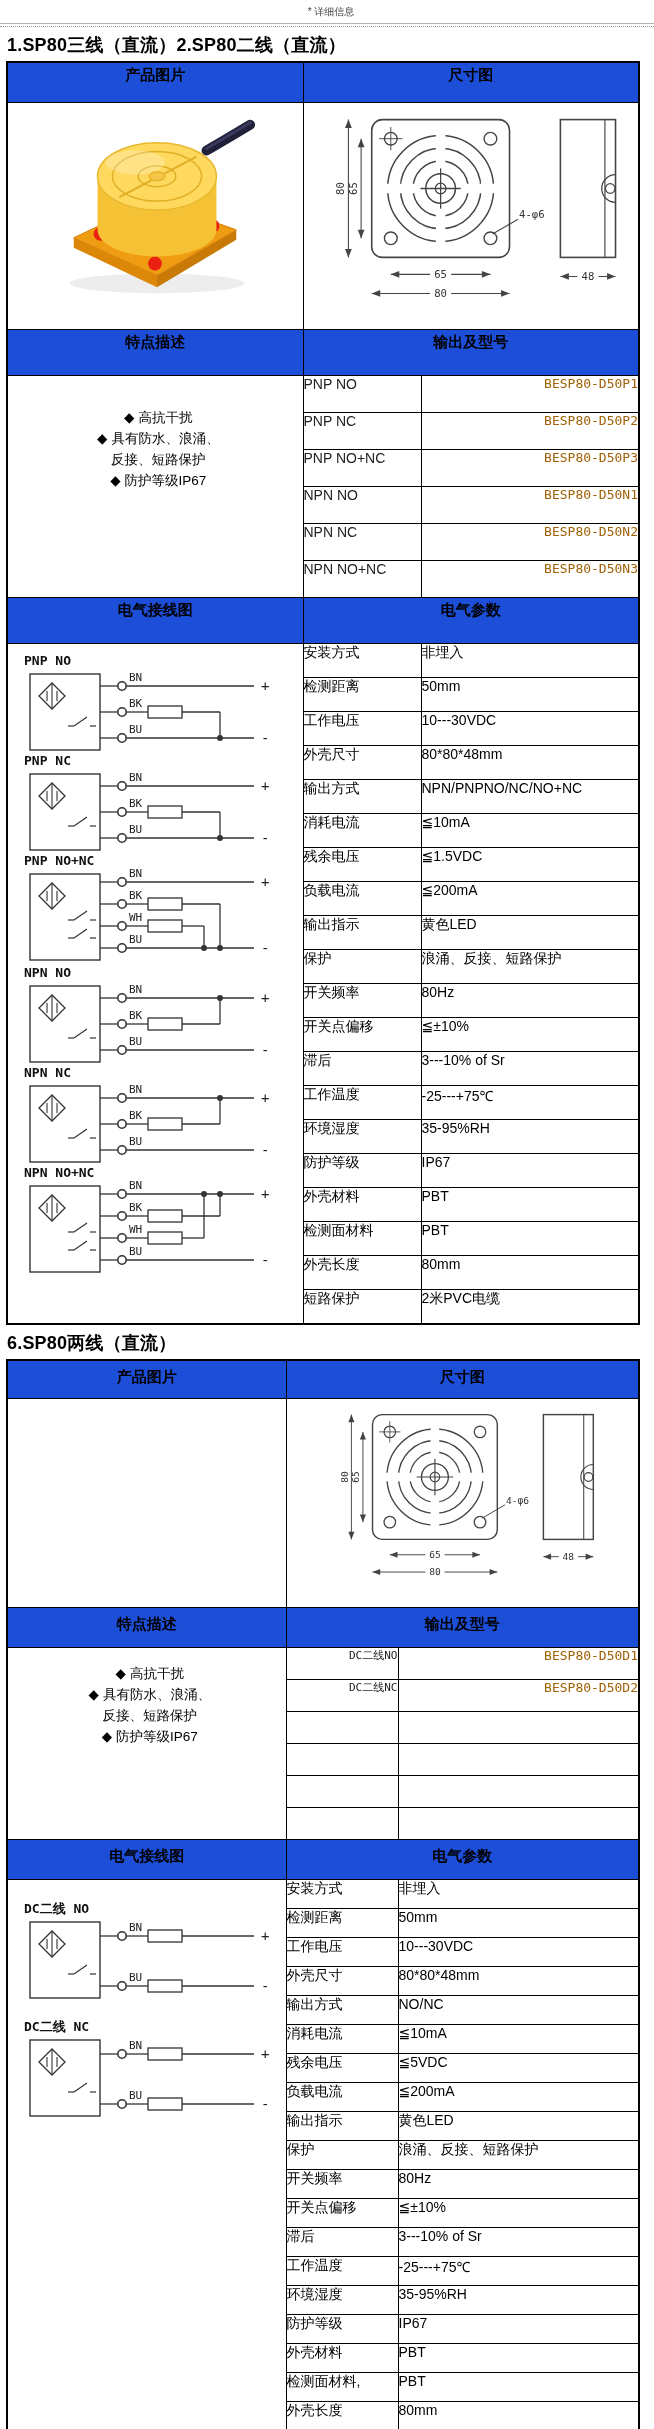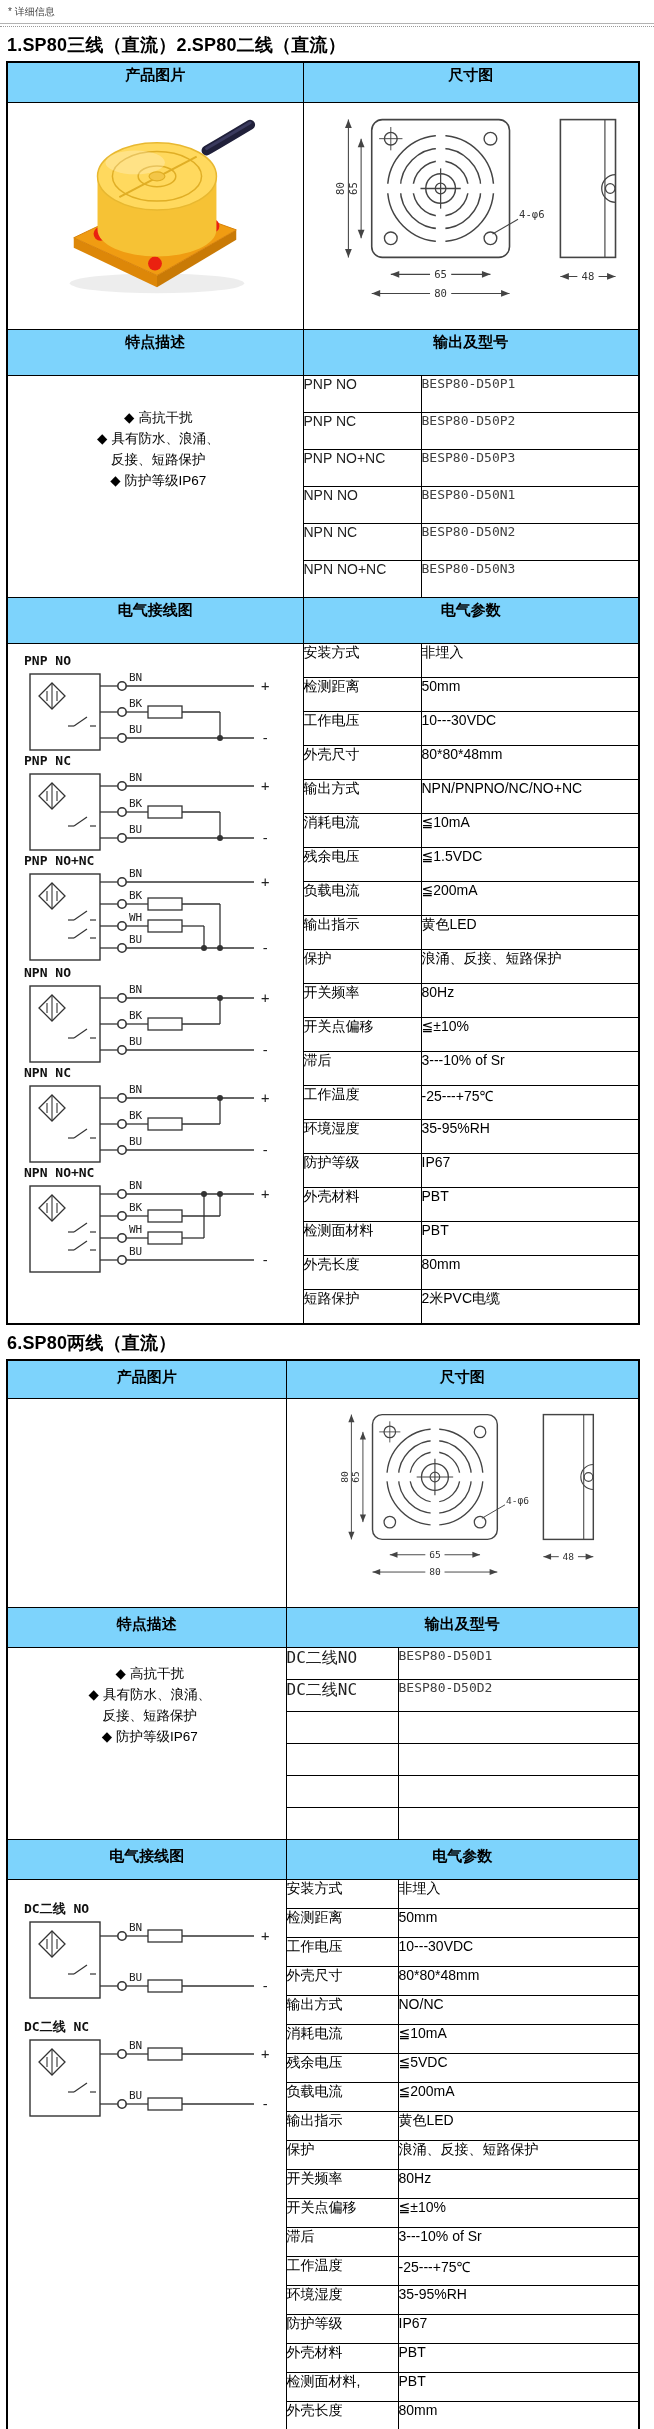--- a/index.html
+++ b/index.html
@@ -1,39 +1,39 @@
 <!DOCTYPE html>
 <html><head>
 <meta charset="utf-8">
 <style>
   html,body{margin:0;padding:0;background:#fff;}
   body{width:654px;font-family:"Liberation Sans",sans-serif;color:#000;}
-  .note{font-size:10px;color:#444;margin:5px 0 0 8px;}
+  .note{font-size:10px;color:#444;margin:5px 0 0 8px;text-align:center;}
   .sep-solid{border-top:1px solid #b3b3b3;margin-top:4px;}
   .sep-dot{border-top:1px dotted #9a9a9a;margin-top:2px;}
   .sec-title{font-size:18px;font-weight:bold;margin:6px 0 4px 7px;letter-spacing:.2px;}
   table.spec{border-collapse:collapse;table-layout:fixed;margin-left:6px;width:632px;border:2px solid #000;}
   table.spec td{border:1.5px solid #000;padding:0;vertical-align:top;overflow:hidden;}
-  td.hd{background:#7dd3fc;text-align:center;font-weight:bold;font-size:15px;}
+  td.hd{background:#1d4ed8;text-align:center;font-weight:bold;font-size:15px;}
   .t1 td.hd1{height:36px;padding-top:3px;}
   .t1 td.hd2{height:42px;padding-top:3px;}
   .t2 td.hd1{height:30px;padding-top:7px;}
   .t2 td.hd2{height:32px;padding-top:7px;}
   .t1 td.imgrow{height:226px;}
   .t2 td.imgrow{height:208px;}
   td.photo-cell{text-align:center;}
   td.dim-cell{text-align:center;}
   tr.model-row-1 td{height:36px;}
   tr.model-row-2 td{height:31px;}
   tr.param-row-1 td{height:33px;}
   tr.param-row-2 td{height:28px;}
   td.mtype,td.plabel,td.pvalue,td.mcode{vertical-align:middle;font-size:14px;}
   td.mtype{padding-left:14px;color:#222;}
-  .t2 td.mtype{font-size:16px;font-family:"DejaVu Sans Mono",monospace;}
-  td.mcode{text-align:left;font-family:"DejaVu Sans Mono",monospace;font-size:13px;color:#404040;}
+  .t2 td.mtype{font-size:11px;font-family:"DejaVu Sans Mono",monospace;text-align:right;}
+  td.mcode{text-align:right;font-family:"DejaVu Sans Mono",monospace;font-size:13px;color:#a16207;}
   td.plabel{padding-left:8px;}
   td.pvalue{padding-left:16px;}
   td.features-cell{font-size:13.5px;line-height:1.55;}
   .t1 td.features-cell{padding:32px 6px 0 12px;}
   .t2 td.features-cell{padding:16px 6px 0 12px;}
   .feat{white-space:pre-line;text-align:center;}
   .feat .b{margin-right:4px;}
   td.wiring-cell{background:#fff;}
   .t1 td.wiring-cell{padding:8px 0 0 14px;}
   .t2 td.wiring-cell{padding:20px 0 0 14px;}

